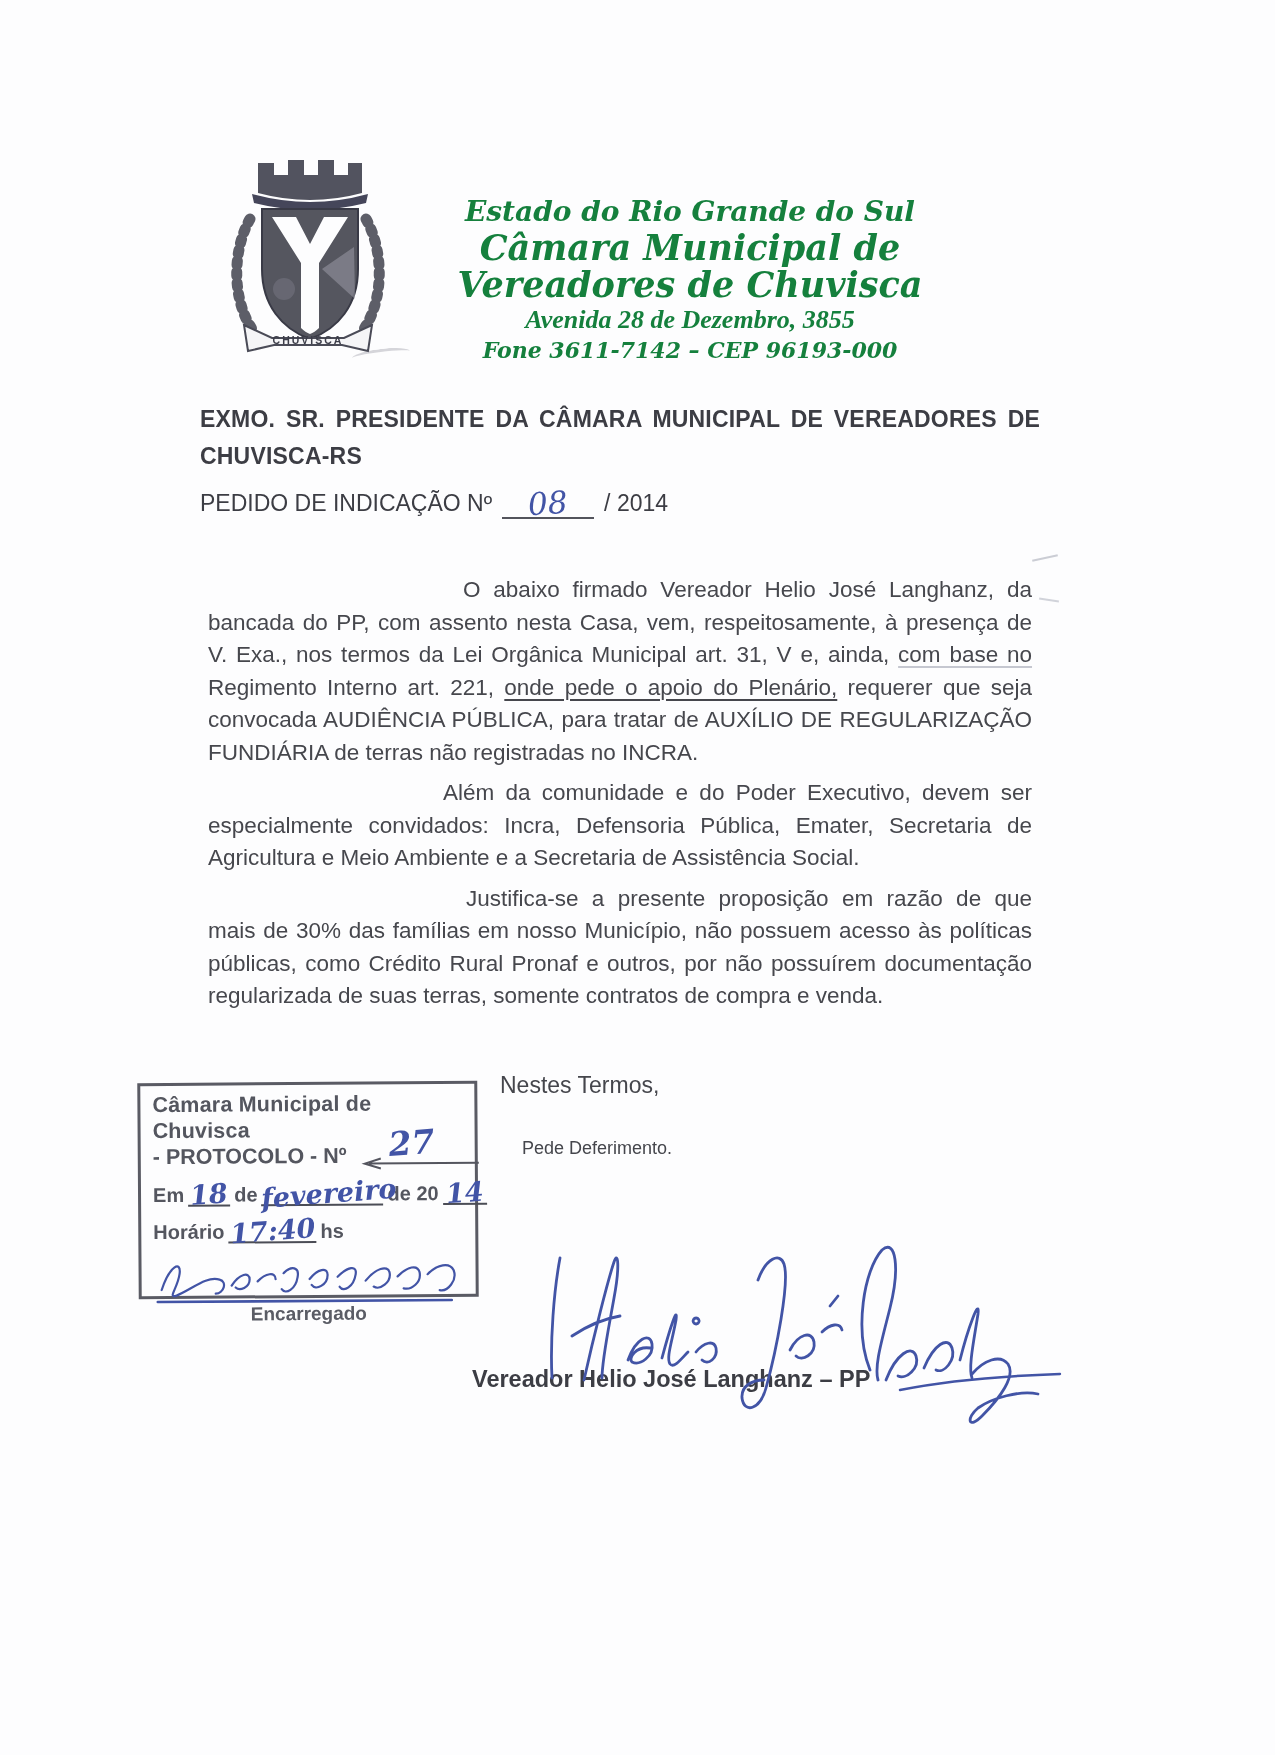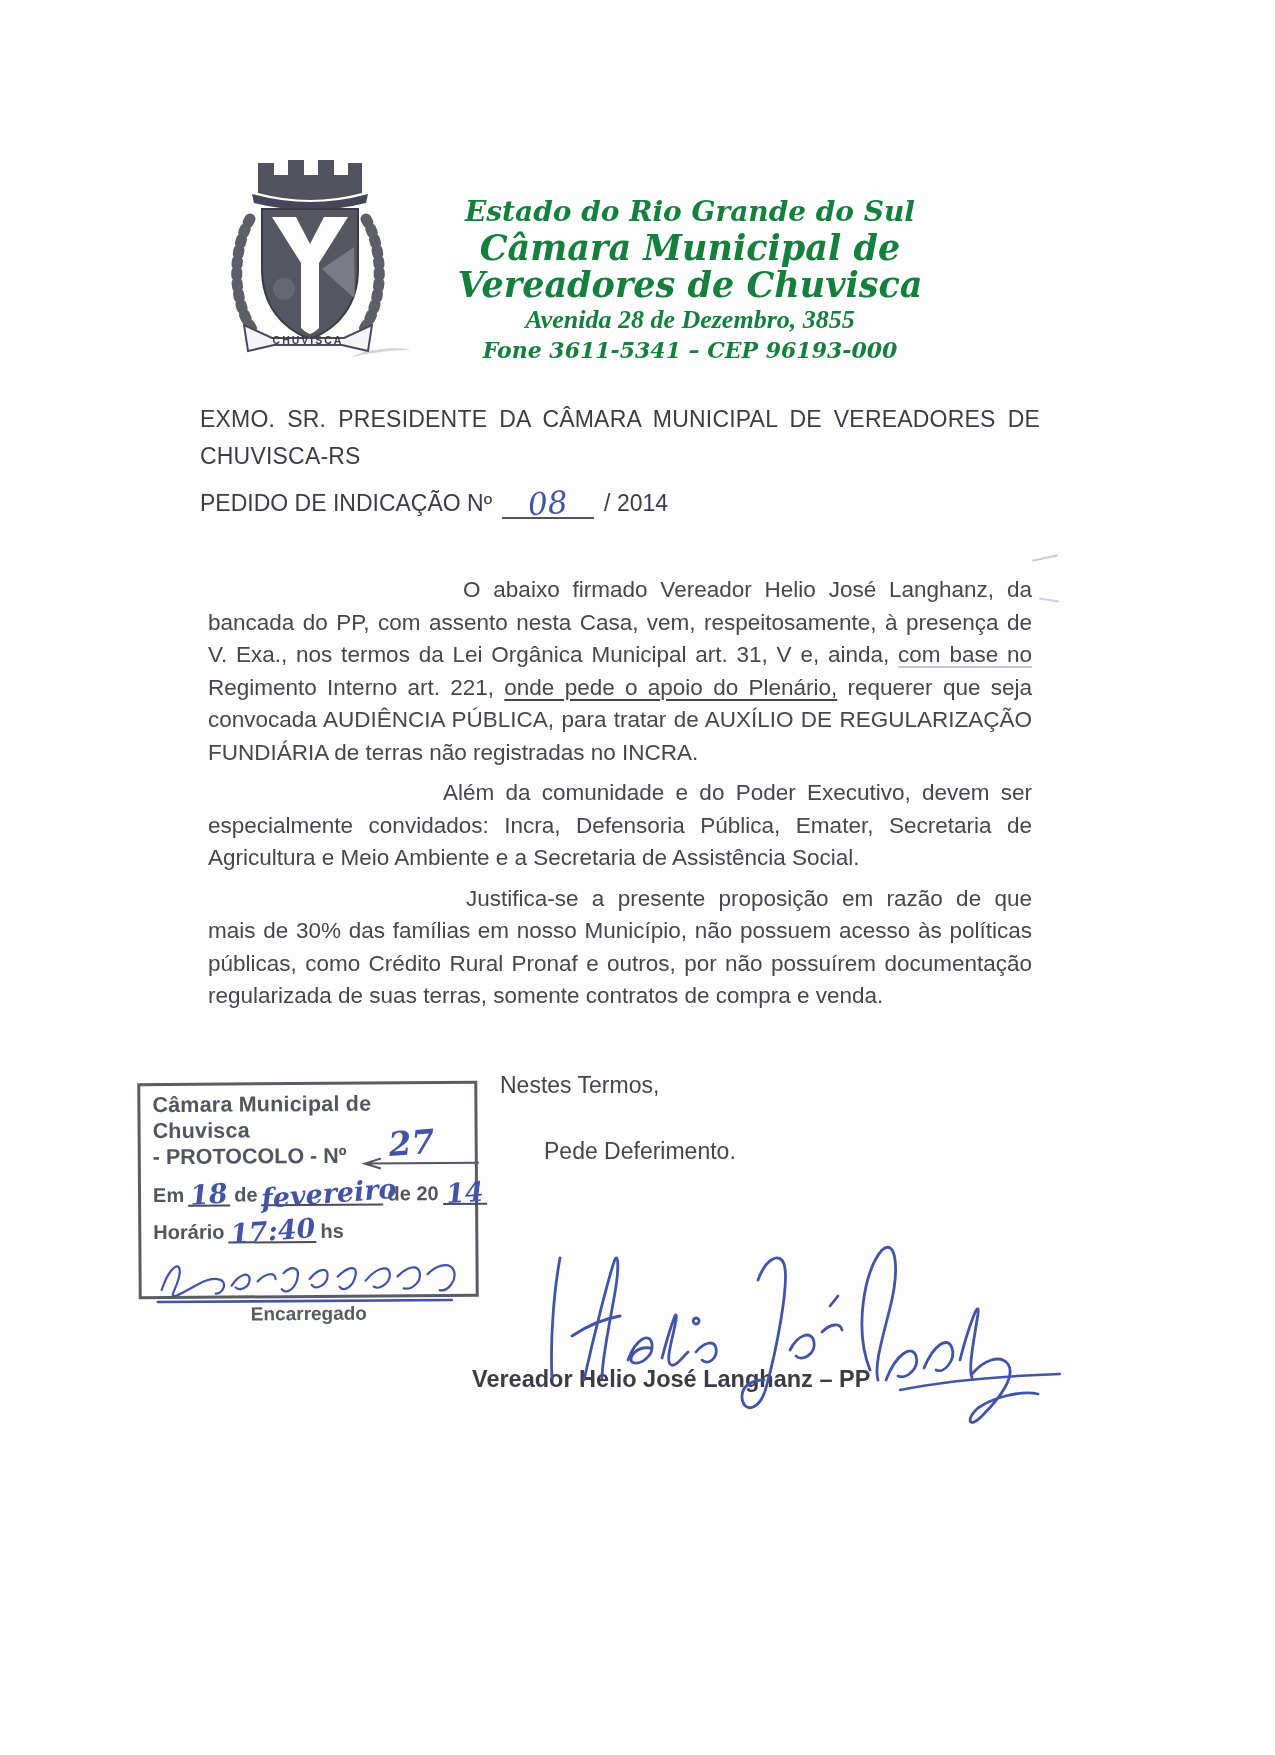--- a/index.html
+++ b/index.html
@@ -14,21 +14,21 @@
     position:absolute; left:400px; top:194px; width:580px; text-align:center;
     font-family:"DejaVu Serif", serif; font-style:italic; font-weight:bold; color:#15803d;
   }
   .header-text .h1{font-size:28px; line-height:35px;}
   .header-text .h2{font-size:35px; line-height:37px;}
   .header-text .h3{font-size:26px; line-height:33px;font-family:Liberation Serif, serif;}
   .header-text .h4{font-size:22px; line-height:29px;}
   
   .recipient{
     position:absolute; left:200px; top:401px; width:840px;
-    font-size:23px; font-weight:normal; line-height:37px; text-align:justify;
+    font-size:23px; font-weight:bold; line-height:37px; text-align:justify;
     color:#3c3d44; letter-spacing:.2px;
   }
   .subject{
     position:absolute; left:200px; top:490px; font-size:23px; font-weight:normal;
     color:#3c3d44; white-space:nowrap;
   }
   .blank{
     display:inline-block; width:92px; border-bottom:2px solid #53545c;
     text-align:center; margin:0 10px; vertical-align:baseline;
   }
@@ -63,21 +63,21 @@
   .fill-line{
     display:inline-block; border-bottom:2px solid #4b4d56; text-align:center;
     height:24px; vertical-align:bottom; margin:0 4px;
   }
   .stamp .s3,.stamp .s4{font-size:20px; line-height:24px; margin-top:11px; white-space:nowrap;}
   .stamp .s3 .hw,.stamp .s4 .hw{font-size:27px; line-height:16px; position:relative; top:4px;}
   .clerk-sig{position:relative; margin-top:8px; height:56px;}
   .role{ text-align:center; font-size:19px; line-height:22px; margin-top:-4px; color:#5a5c65;}
   
   .nestes{position:absolute; left:500px; top:1072px; font-size:23px;text-align:center;}
-  .pede{position:absolute; left:544px; top:1138px; font-size:23px;}
+  .pede{position:absolute; left:522px; top:1138px; font-size:18px;}
   .placedate{position:absolute; left:522px; top:1225px; font-size:23px;}
   
   .big-sig{position:absolute; left:520px; top:1240px; width:560px; height:200px; z-index:3;}
   .sig-name{
     position:absolute; left:472px; top:1366px; font-size:23.5px; font-weight:bold;
     color:#3c3d44; z-index:2; white-space:nowrap;
   }
   
   .artifact{position:absolute; border-top:2px solid rgba(110,115,135,.35);}
   .a1{left:352px; top:349px; width:58px; border-top-width:3px; border-color:rgba(110,110,125,.28); border-radius:60%; transform:rotate(-7deg); height:8px;}
@@ -105,21 +105,21 @@
     <path d="M50,70 L74,70 L88,97 L102,70 L126,70 L97,116 L97,181 C94,184 91,186 88,187 C85,186 82,184 79,181 L79,116 Z" fill="#fdfdfe"></path>
 
     <path d="M22,178 L50,191 L122,191 L150,178 L146,204 L120,198 L52,198 L26,204 Z" fill="#f5f5f7" stroke="#4a4b57" stroke-width="2"></path>
     <text x="86" y="197" text-anchor="middle" font-size="10.5" font-weight="bold" letter-spacing="2" fill="#3d3e4a" font-family="Liberation Sans, sans-serif">CHUVISCA</text>
   </svg>
 
   <div class="header-text">
     <div class="h1">Estado do Rio Grande do Sul</div>
     <div class="h2">Câmara Municipal de Vereadores de Chuvisca</div>
     <div class="h3">Avenida 28 de Dezembro, 3855</div>
-    <div class="h4">Fone 3611-5341 – CEP 96193-000</div>
+    <div class="h4">Fone 3611-7142 – CEP 96193-000</div>
   </div>
 
   <div class="artifact a1"></div>
   <div class="artifact a2"></div>
   <div class="artifact a3"></div>
 
   <div class="recipient">EXMO. SR. PRESIDENTE DA CÂMARA MUNICIPAL DE VEREADORES DE CHUVISCA-RS</div>
 
   <div class="subject">
     <span>PEDIDO DE INDICAÇÃO Nº</span><span class="blank"><span class="hw">08</span></span><span>/ 2014</span>

